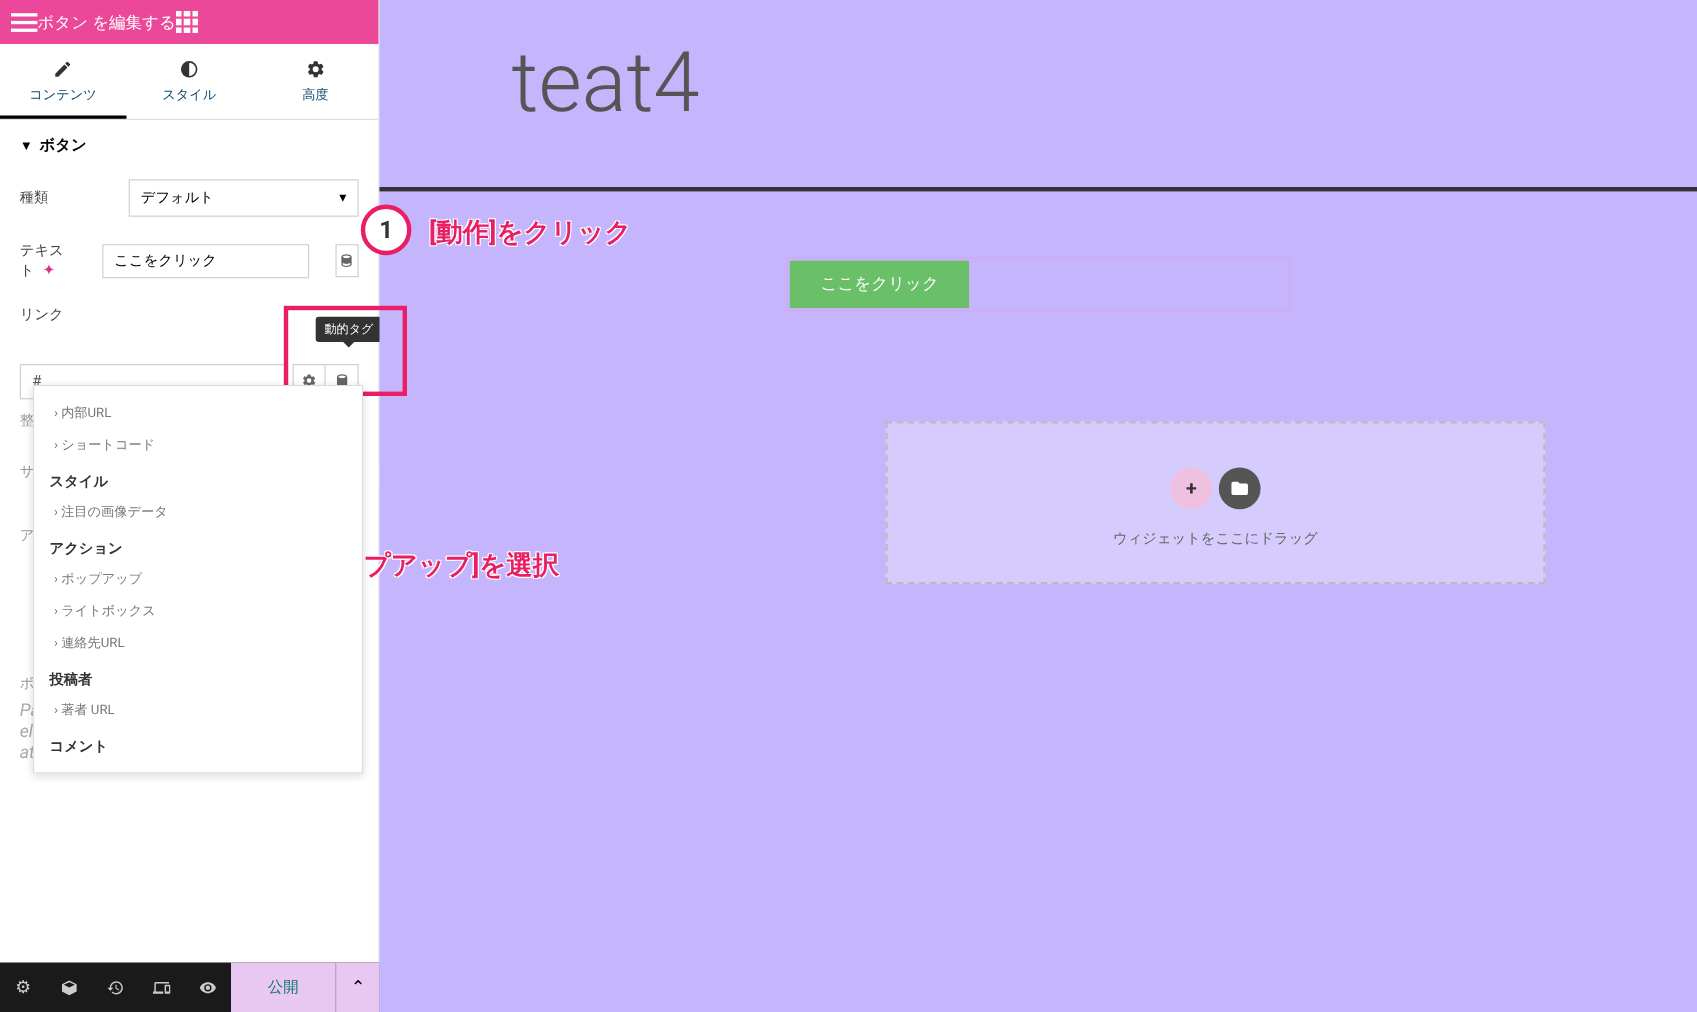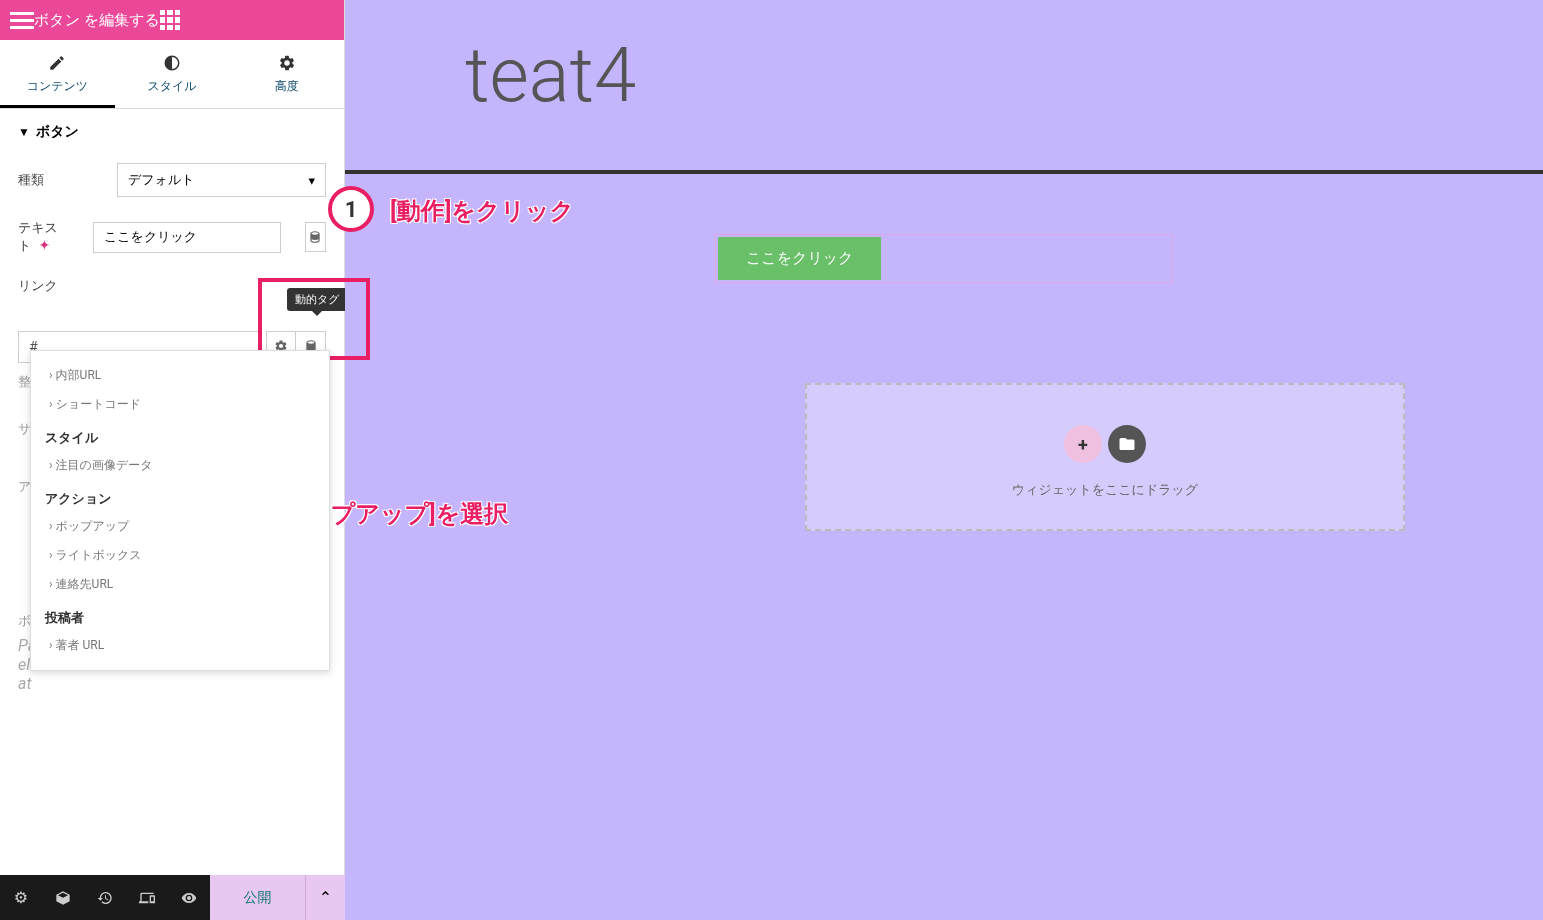--- a/index.html
+++ b/index.html
@@ -176,20 +176,21 @@
   <div class="dd-item"><span>› </span><span>内部URL</span></div>
   <div class="dd-item"><span>› </span><span>ショートコード</span></div>
   <div class="dd-header">スタイル</div>
   <div class="dd-item"><span>› </span><span>注目の画像データ</span></div>
   <div class="dd-header">アクション</div>
   <div class="dd-item"><span>› </span><span>ポップアップ</span></div>
   <div class="dd-item"><span>› </span><span>ライトボックス</span></div>
   <div class="dd-item"><span>› </span><span>連絡先URL</span></div>
   <div class="dd-header">投稿者</div>
   <div class="dd-item"><span>› </span><span>著者 URL</span></div>
+  <div class="dd-header">コメント</div>
 </div>
 
 <div class="bottom-bar">
   <div class="bb-icon">⚙</div>
   <div class="bb-icon">
     <svg width="16" height="16" viewBox="0 0 24 24">
         <path fill="#ccc" d="M12 2L2 7v10l10 5 10-5V7L12 2zm0 2.3L19.5 8 12 11.7 4.5 8 12 4.3z"></path>
       </svg>
   </div>
   <div class="bb-icon">

